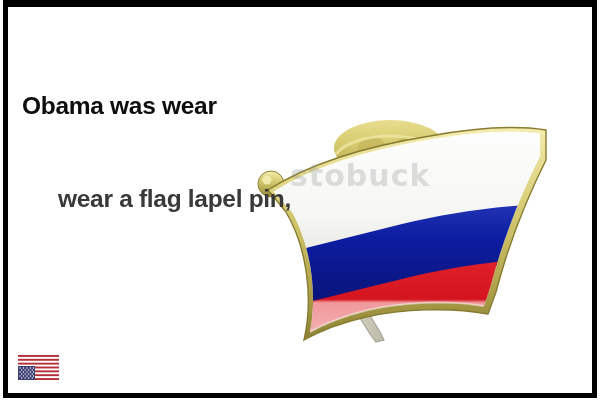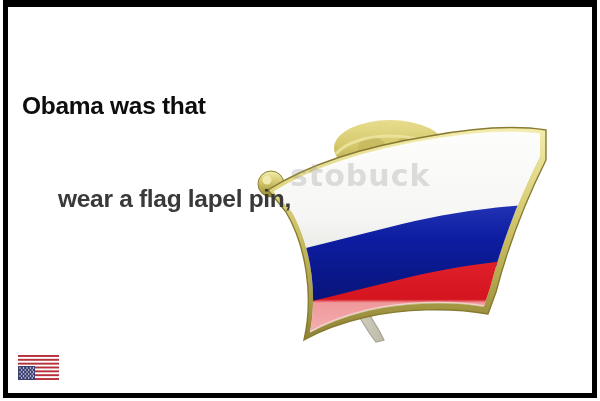--- a/index.html
+++ b/index.html
@@ -199,21 +199,21 @@
                C 220,29 258,26 288,30" fill="none" stroke="#ffffff" stroke-width="2" opacity="0.55"></path>
       <path d="M 58,228
                C 72,220 92,212 116,206
                C 150,198 196,196 232,202" fill="none" stroke="#ffffff" stroke-width="2" opacity="0.45"></path>
     </svg>
   </div>
 
   <div id="watermark">stobuck</div>
 
   <div id="caption-block">
-    <span class="caption-line tone-dark">Obama was that</span>
+    <span class="caption-line tone-dark">Obama was wear</span>
     <span class="caption-line tone-mid">wear a flag lapel pin,</span>
     
     
     
     
     
   </div>
 
   <div id="us-flag-badge">
     <svg viewBox="0 0 41 25" xmlns="http://www.w3.org/2000/svg">

